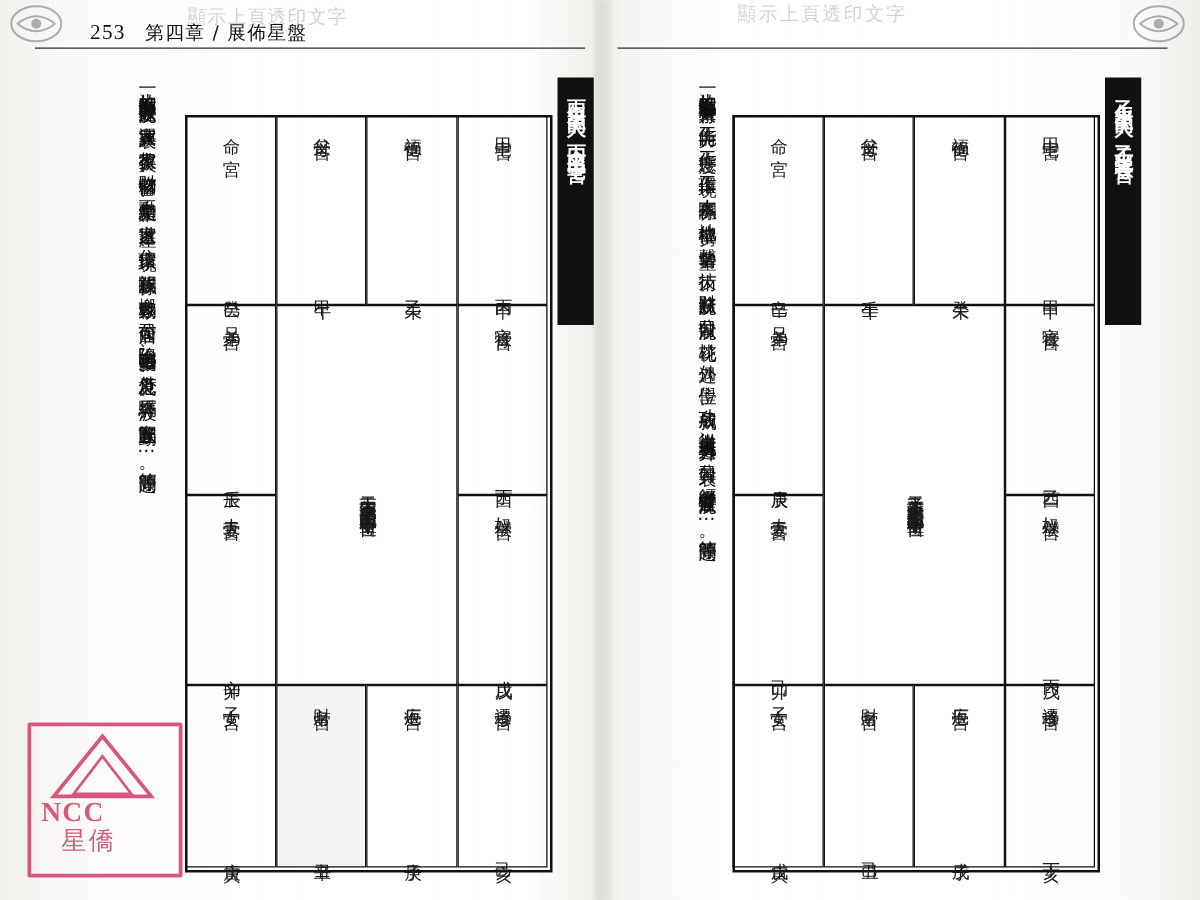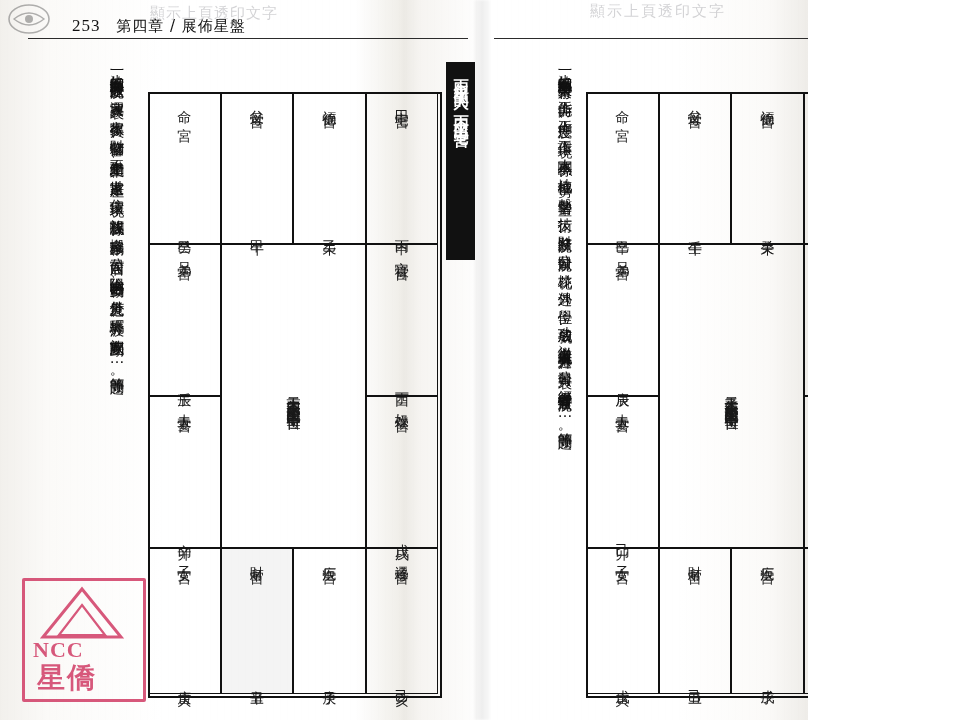--- a/index.html
+++ b/index.html
@@ -3,21 +3,21 @@
 <meta charset="utf-8">
 <style>
   html,body{margin:0;padding:0;}
   body{
     width:960px;height:720px;overflow:hidden;
     background:#ffffff;
     font-family:"DejaVu Sans","Liberation Sans",sans-serif;
     color:#1a1a1a;
   }
   .page{
-    position:relative;width:808px;height:720px;
+    position:relative;width:960px;height:720px;
     background:linear-gradient(to right,#f2f0ec 0%,#fbfaf8 6%,#ffffff 20%,#ffffff 44%,#f0eee9 49.5%,#eceae5 50%,#f6f4f1 52%,#ffffff 60%,#ffffff 84%,#fbfaf8 95%,#eeece8 100%);
     overflow:hidden;
   }
   
   .bleed{
     position:absolute;inset:0;pointer-events:none;
     background:
       repeating-linear-gradient(90deg,rgba(0,0,0,0.012) 0px,rgba(0,0,0,0.012) 1px,transparent 1px,transparent 7px);
     opacity:.5;
   }
@@ -108,21 +108,21 @@
     position:absolute;left:22px;top:578px;width:118px;height:118px;
     border:3px solid #d2426a;border-radius:2px;
     color:#d2426a;opacity:.88;
   }
   .stamp svg{position:absolute;left:0;top:0;}
   .stamp .ncc{
     position:absolute;left:8px;top:56px;font-size:22px;font-weight:bold;
     font-family:"Liberation Serif",serif;letter-spacing:1px;
   }
   .stamp .cn{
-    position:absolute;left:12px;top:78px;font-size:28px;font-weight:bold;
+    position:absolute;left:24px;top:78px;font-size:20px;font-weight:normal;
     letter-spacing:2px;
   }
 </style>
 </head>
 <body>
 
 <div class="page">
 
   <div class="bleed"></div>
   <div class="gutter"></div>

